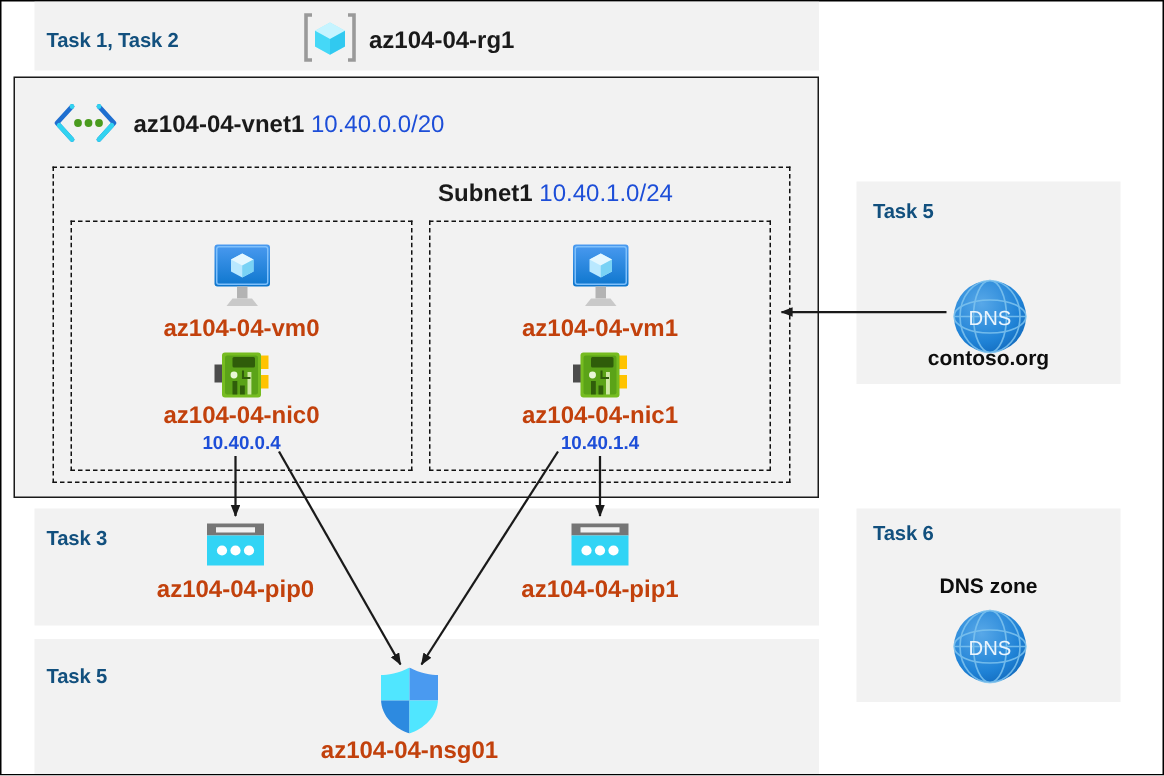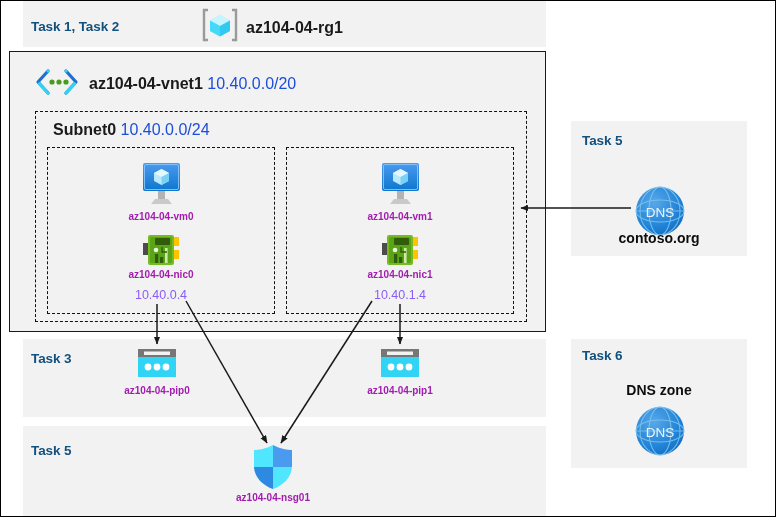--- a/index.html
+++ b/index.html
@@ -52,32 +52,32 @@
     font-weight: normal;
     color: #1d4ed8;
   }
   .hdr {
     position: absolute;
     font-size: 16px;
     white-space: nowrap;
   }
   .node-label {
     position: absolute;
-    font-size: 10px;
-    font-weight: bold;
-    color: #a21caf;
+    font-size: 16px;
+    font-weight: bold;
+    color: #c2410c;
     text-align: center;
     white-space: nowrap;
     transform: translateX(-50%);
   }
   .node-sub {
     position: absolute;
     font-size: 12.5px;
-    font-weight: normal;
-    color: #8b5cf6;
+    font-weight: bold;
+    color: #1d4ed8;
     text-align: center;
     white-space: nowrap;
     transform: translateX(-50%);
   }
   .center-title {
     position: absolute;
     font-size: 14px;
     font-weight: bold;
     color: #0d0d0d;
     white-space: nowrap;
@@ -133,23 +133,20 @@
       <circle cx="31" cy="13" r="2.6" fill="#4a9b1e"></circle>
     </svg>
   </div>
 
   <div class="hdr" style="left:88px; top:74px;">
     <span class="title-bold">az104-04-vnet1</span><span class="title-reg">&nbsp;</span><span class="title-reg">10.40.0.0/20</span>
   </div>
 
   <div class="dashed-box" style="left:34px; top:110px; width:492px; height:211px;"></div>
 
-  <div class="hdr" style="left:52px; top:120px;">
-    <span class="title-bold">Subnet0</span><span class="title-reg">&nbsp;</span><span class="title-reg">10.40.0.0/24</span>
-  </div>
   <div class="dashed-box" style="left:46px; top:146px; width:228px; height:167px;"></div>
 
   <div class="icon" style="left:131px; top:158px; width:58px; height:50px;">
     <svg width="58" height="50" viewBox="0 0 58 50">
       <defs>
         <linearGradient id="vmg0" x1="0" y1="0" x2="0" y2="1">
           <stop offset="0" stop-color="#4a9af0"></stop>
           <stop offset="1" stop-color="#0d76cd"></stop>
         </linearGradient>
       </defs>
@@ -175,20 +172,23 @@
       <circle cx="13" cy="17" r="2.3" fill="#eaf7d8"></circle>
       <rect x="12" y="21" width="3.2" height="9" fill="#2f5d0a"></rect>
       <rect x="17" y="24" width="3.2" height="6" fill="#2f5d0a"></rect>
       <rect x="22" y="15" width="2.6" height="15" fill="#cfe9a6"></rect>
       <path d="M19 14 L19 19 L24 19" fill="none" stroke="#2f5d0a" stroke-width="1.4"></path>
     </svg>
   </div>
   <div class="node-label" style="left:160px; top:268px;">az104-04-nic0</div>
   <div class="node-sub" style="left:160px; top:287px;">10.40.0.4</div>
 
+  <div class="hdr" style="left:291px; top:120px;">
+    <span class="title-bold">Subnet1</span><span class="title-reg">&nbsp;</span><span class="title-reg">10.40.1.0/24</span>
+  </div>
   <div class="dashed-box" style="left:285px; top:146px; width:228px; height:167px;"></div>
 
   <div class="icon" style="left:370px; top:158px; width:58px; height:50px;">
     <svg width="58" height="50" viewBox="0 0 58 50">
       <defs>
         <linearGradient id="vmg1" x1="0" y1="0" x2="0" y2="1">
           <stop offset="0" stop-color="#4a9af0"></stop>
           <stop offset="1" stop-color="#0d76cd"></stop>
         </linearGradient>
       </defs>

